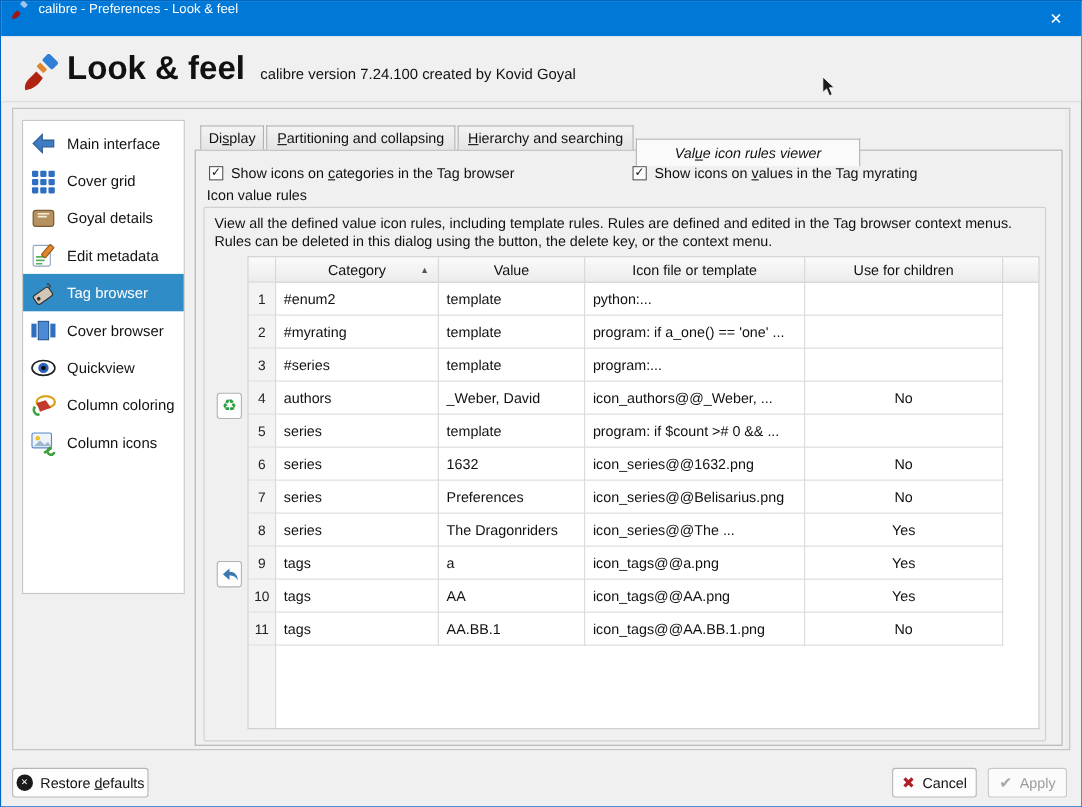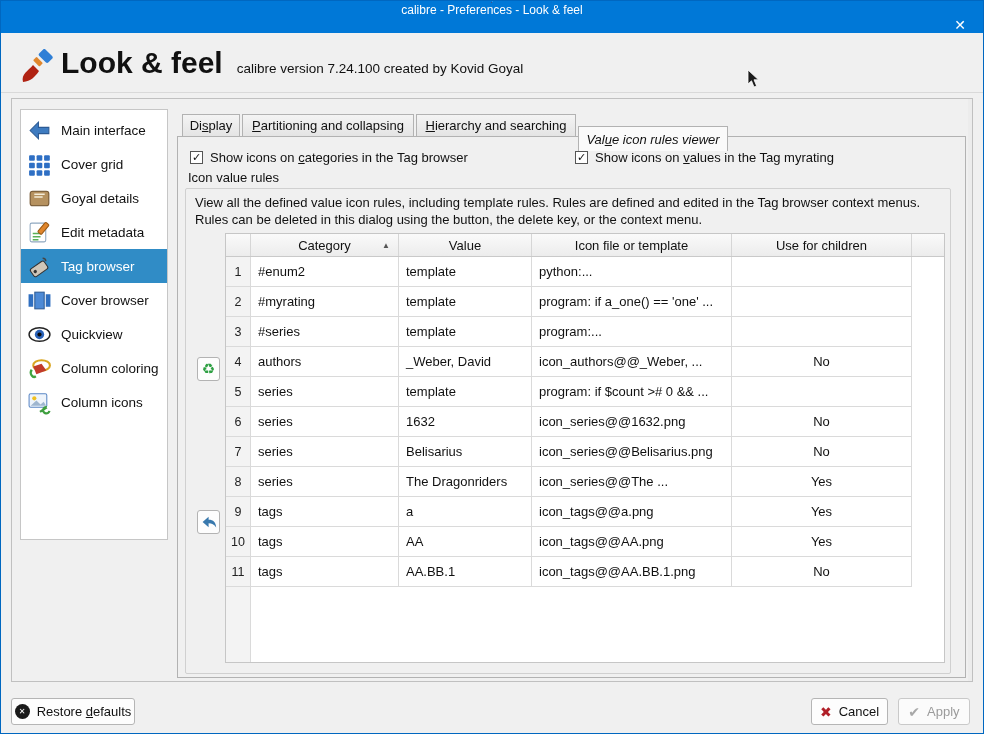--- a/index.html
+++ b/index.html
@@ -2,21 +2,21 @@
 <html><head>
 <meta charset="utf-8">
 <style>
   * { margin:0; padding:0; box-sizing:border-box; }
   html,body { width:984px; height:734px; overflow:hidden; }
   body { font-family:"Liberation Sans","DejaVu Sans",sans-serif; background:#f0f0f0; position:relative;
          border:1px solid #0067c0; }
 
   
   .titlebar { position:absolute; left:0; top:0; width:100%; height:32px; background:#0078d7;
-              display:flex; align-items:center; color:#fff;flex-direction:column; }
+              display:flex; color:#fff; }
   .titlebar .app-ico { width:18px; height:18px; margin:0 8px 0 8px; }
   .titlebar .t-text { font-size:12px; }
   .close-btn { margin-left:auto; width:46px; height:32px; display:flex; align-items:center; justify-content:center;
                font-size:14px; color:#fff; cursor:default; }
 
   
   .header { position:absolute; left:0; top:32px; width:100%; height:60px; background:#f0f0f0;
             border-bottom:1px solid #d9d9d9; display:flex; align-items:baseline; padding-left:60px; }
   .header .brush { position:absolute; left:18px; top:16px; width:36px; height:36px; }
   .header .h-title { font-size:30px; font-weight:bold; color:#111; line-height:60px; }
@@ -31,21 +31,21 @@
              border:1px solid #c6c6c6; padding-top:3px; }
   .side-item { height:34px; display:flex; align-items:center; gap:9px; padding-left:6px;
                font-size:13.5px; color:#111; cursor:default; }
   .side-item svg { width:25px; height:25px; flex:0 0 25px; }
   .side-item.selected { background:#308cc6; color:#ffffff; }
 
   
   .tabbar { position:absolute; left:170px; top:14px; height:24px; display:flex; align-items:center; z-index:3; }
   .tab { height:22px; border:1px solid #b2b2b2; border-bottom:none; background:linear-gradient(#f4f4f4,#e4e4e4);
          font-size:13px; display:flex; align-items:center; justify-content:center; margin-right:2px; color:#111; }
-  .tab.t0{width:58px;} .tab.t1{width:172px;} .tab.t2{width:160px;} .tab.t3{width:150px;margin-top:26px;}
+  .tab.t0{width:58px;} .tab.t1{width:172px;} .tab.t2{width:160px;} .tab.t3{width:204px;margin-top:26px;}
   .tab.active { height:25px; background:#fafafa; font-style:italic; margin-bottom:-1px; }
   .mn { text-decoration:underline; }
 
   .pane { position:absolute; left:165px; top:37px; width:789px; height:542px;
           border:1px solid #b2b2b2; background:#f0f0f0; }
 
   
   .cbrow { position:absolute; height:16px; display:flex; align-items:center; gap:7px; font-size:13px; color:#111; }
   .cb-box { width:13px; height:13px; background:#fff; border:1px solid #555; display:flex; align-items:center;
             justify-content:center; font-size:11px; font-weight:bold; color:#111; line-height:1; }
@@ -308,21 +308,21 @@
         <div class="tr">
           <div class="td num">6</div>
           <div class="td w-cat">series</div>
           <div class="td w-val">1632</div>
           <div class="td w-icon">icon_series@@1632.png</div>
           <div class="td w-child">No</div>
         </div>
         <div class="tr">
           <div class="td num">7</div>
           <div class="td w-cat">series</div>
-          <div class="td w-val">Belisarius</div>
+          <div class="td w-val">Preferences</div>
           <div class="td w-icon">icon_series@@Belisarius.png</div>
           <div class="td w-child">No</div>
         </div>
         <div class="tr">
           <div class="td num">8</div>
           <div class="td w-cat">series</div>
           <div class="td w-val">The Dragonriders</div>
           <div class="td w-icon">icon_series@@The ...</div>
           <div class="td w-child">Yes</div>
         </div>

